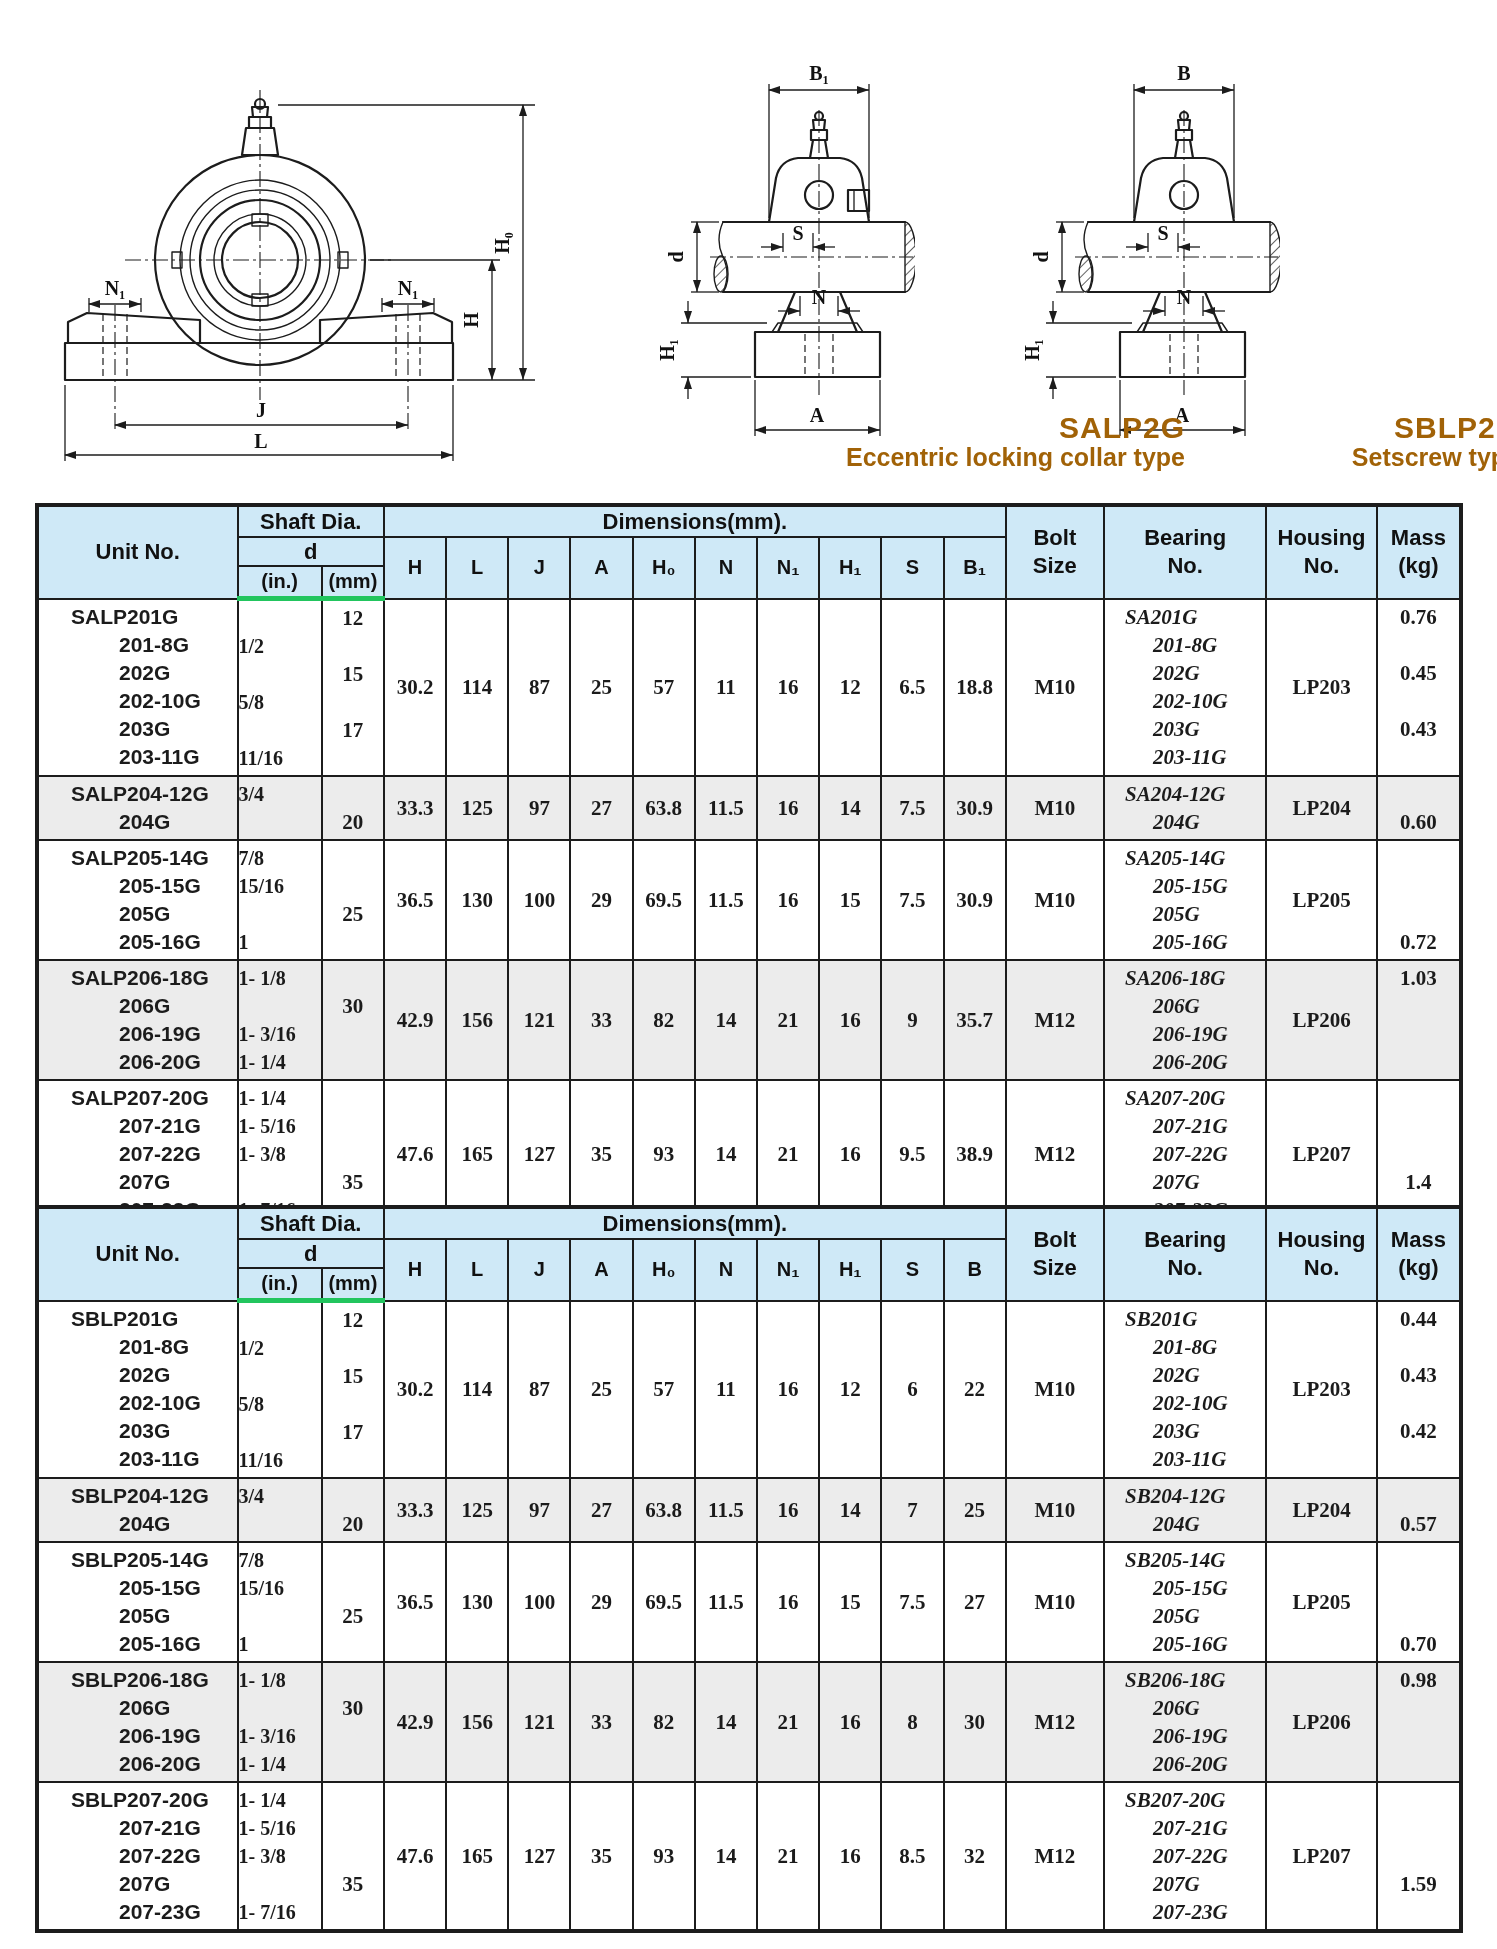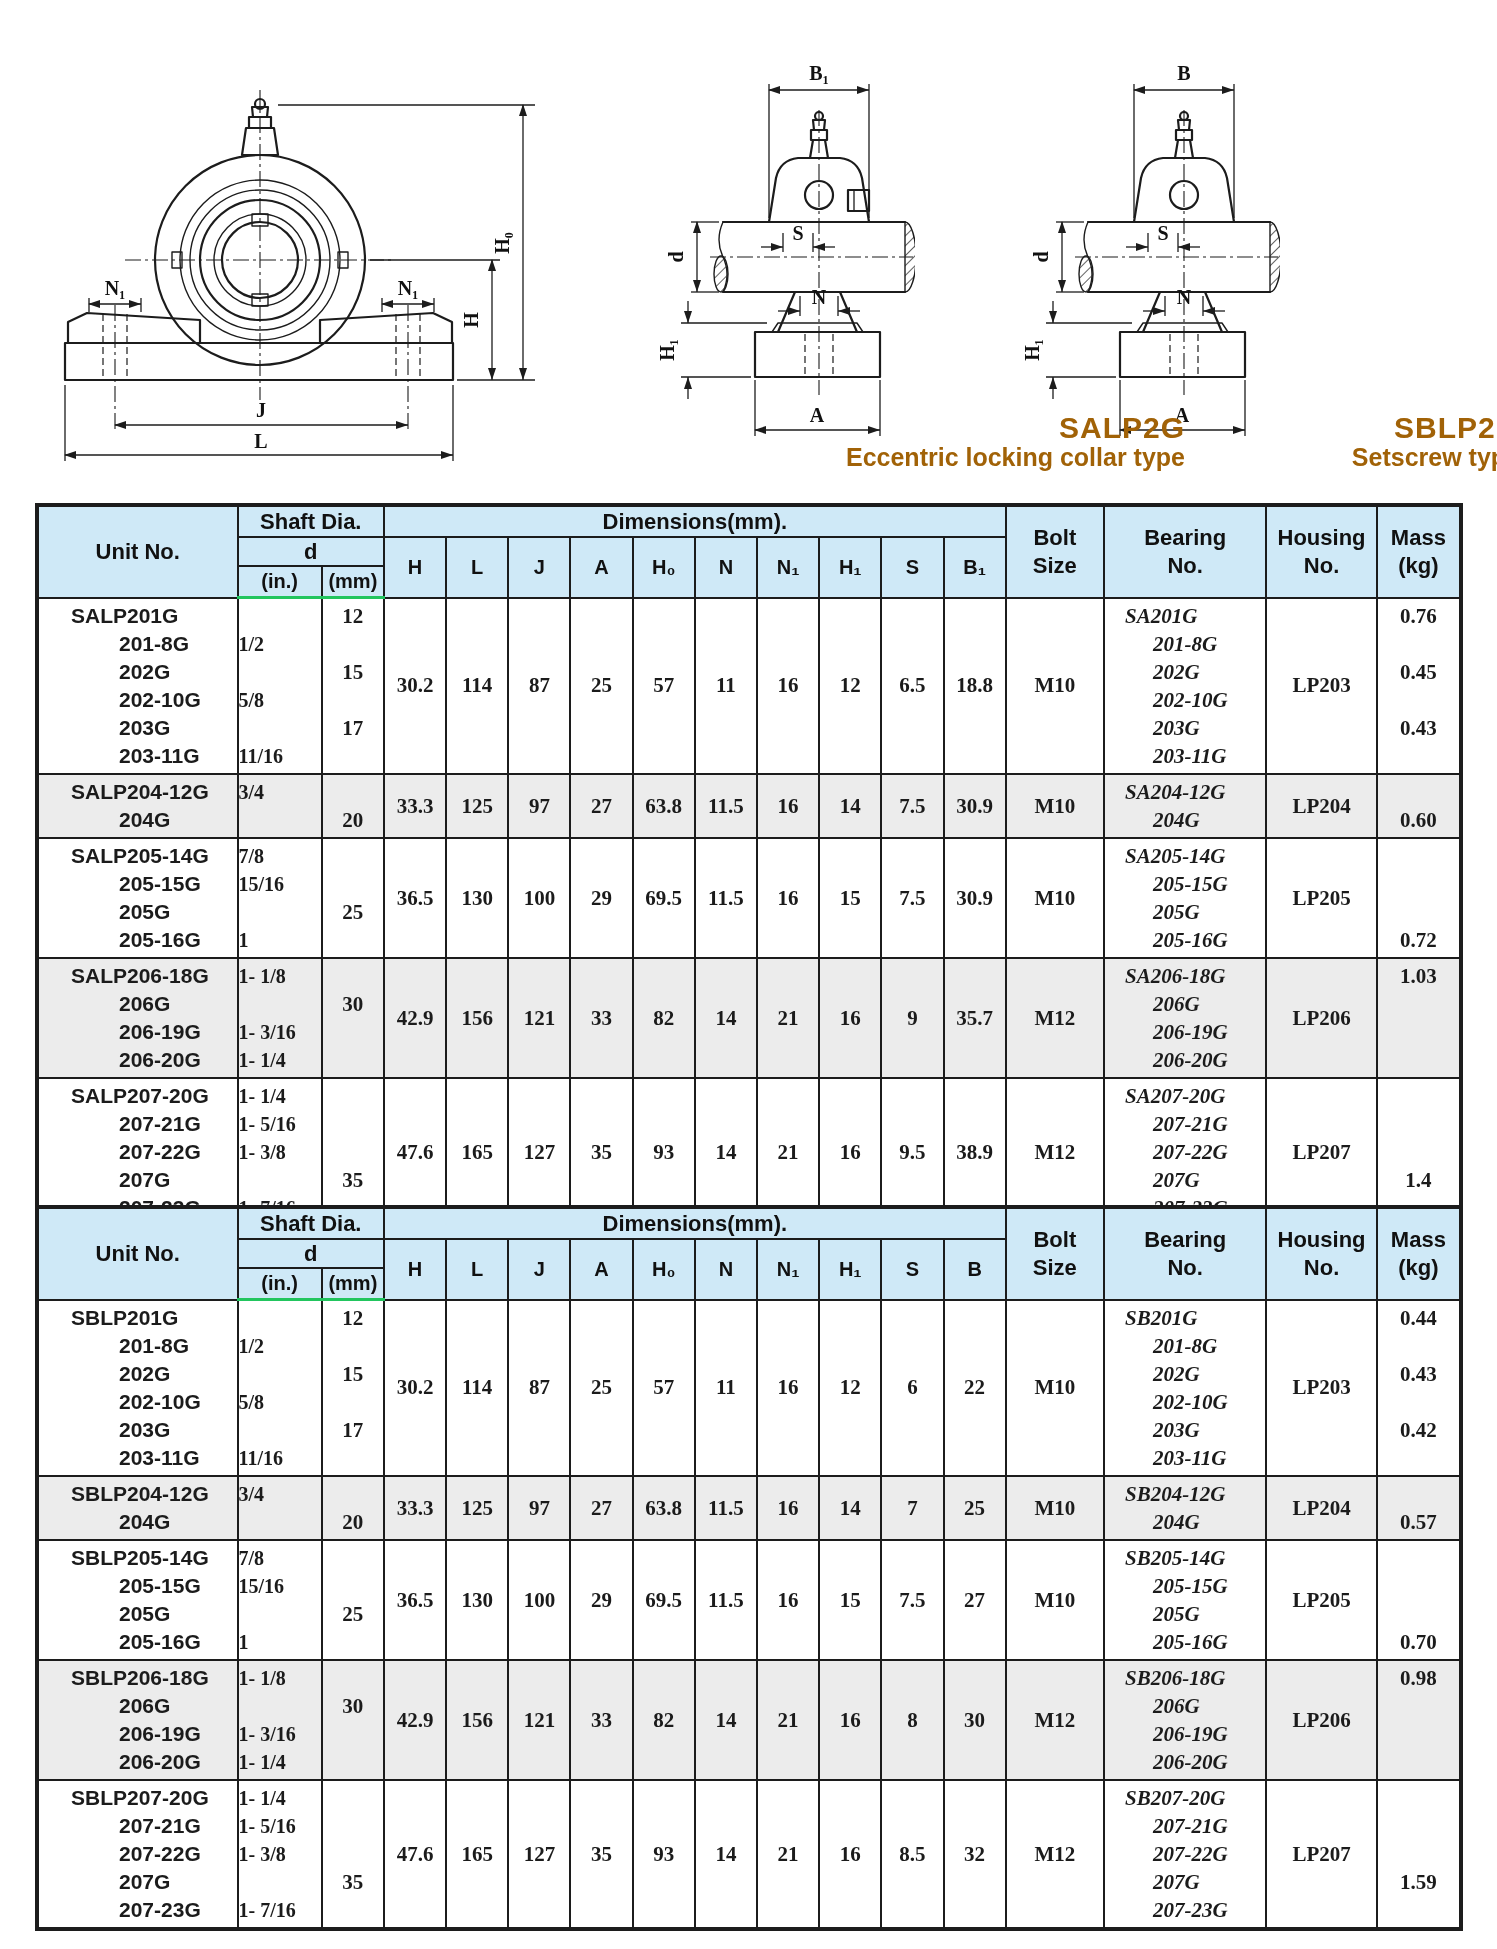--- a/index.html
+++ b/index.html
@@ -19,21 +19,21 @@
   .caption .code{font-size:30px;line-height:31px;letter-spacing:1px;}
   .caption .ctype{font-size:25px;line-height:29px;}
 
   
   table.spec{position:absolute;left:35px;border-collapse:collapse;table-layout:fixed;
              width:1428px;background:#fff;border:4px solid #1c1c1c;}
   #table1{top:503px;} #table2{top:1205px;}
   .spec th,.spec td{border:2px solid #1c1c1c;padding:0;overflow:hidden;}
   .spec th{background:#cfe9f7;font-weight:bold;font-size:22px;color:#111;}
   .spec th.small{font-size:20px;}
-  tr.h1 th{height:29px;} tr.h2 th{height:27px;} tr.h3 th{height:29px;border-bottom:3px solid #22c55e;}
+  tr.h1 th{height:29px;} tr.h2 th{height:27px;} tr.h3 th{height:29px;border-bottom:5px solid #22c55e;}
   .spec td{font-family:"Liberation Serif","DejaVu Serif",serif;font-weight:bold;font-size:21px;
            text-align:center;vertical-align:middle;}
   td.unit{font-family:"Liberation Sans","DejaVu Sans",sans-serif;}
   .lines{padding:3px 0;}
   .ln{height:28px;line-height:28px;white-space:nowrap;}
   .unit .ln{text-align:left;padding-left:80px;}
   .unit .ln0{padding-left:32px;}
   .incell .ln{text-align:left;padding-left:0;font-size:20px;}
   .bearing .ln{text-align:left;padding-left:48px;font-style:italic;}
   .bearing .ln0{padding-left:20px;}

